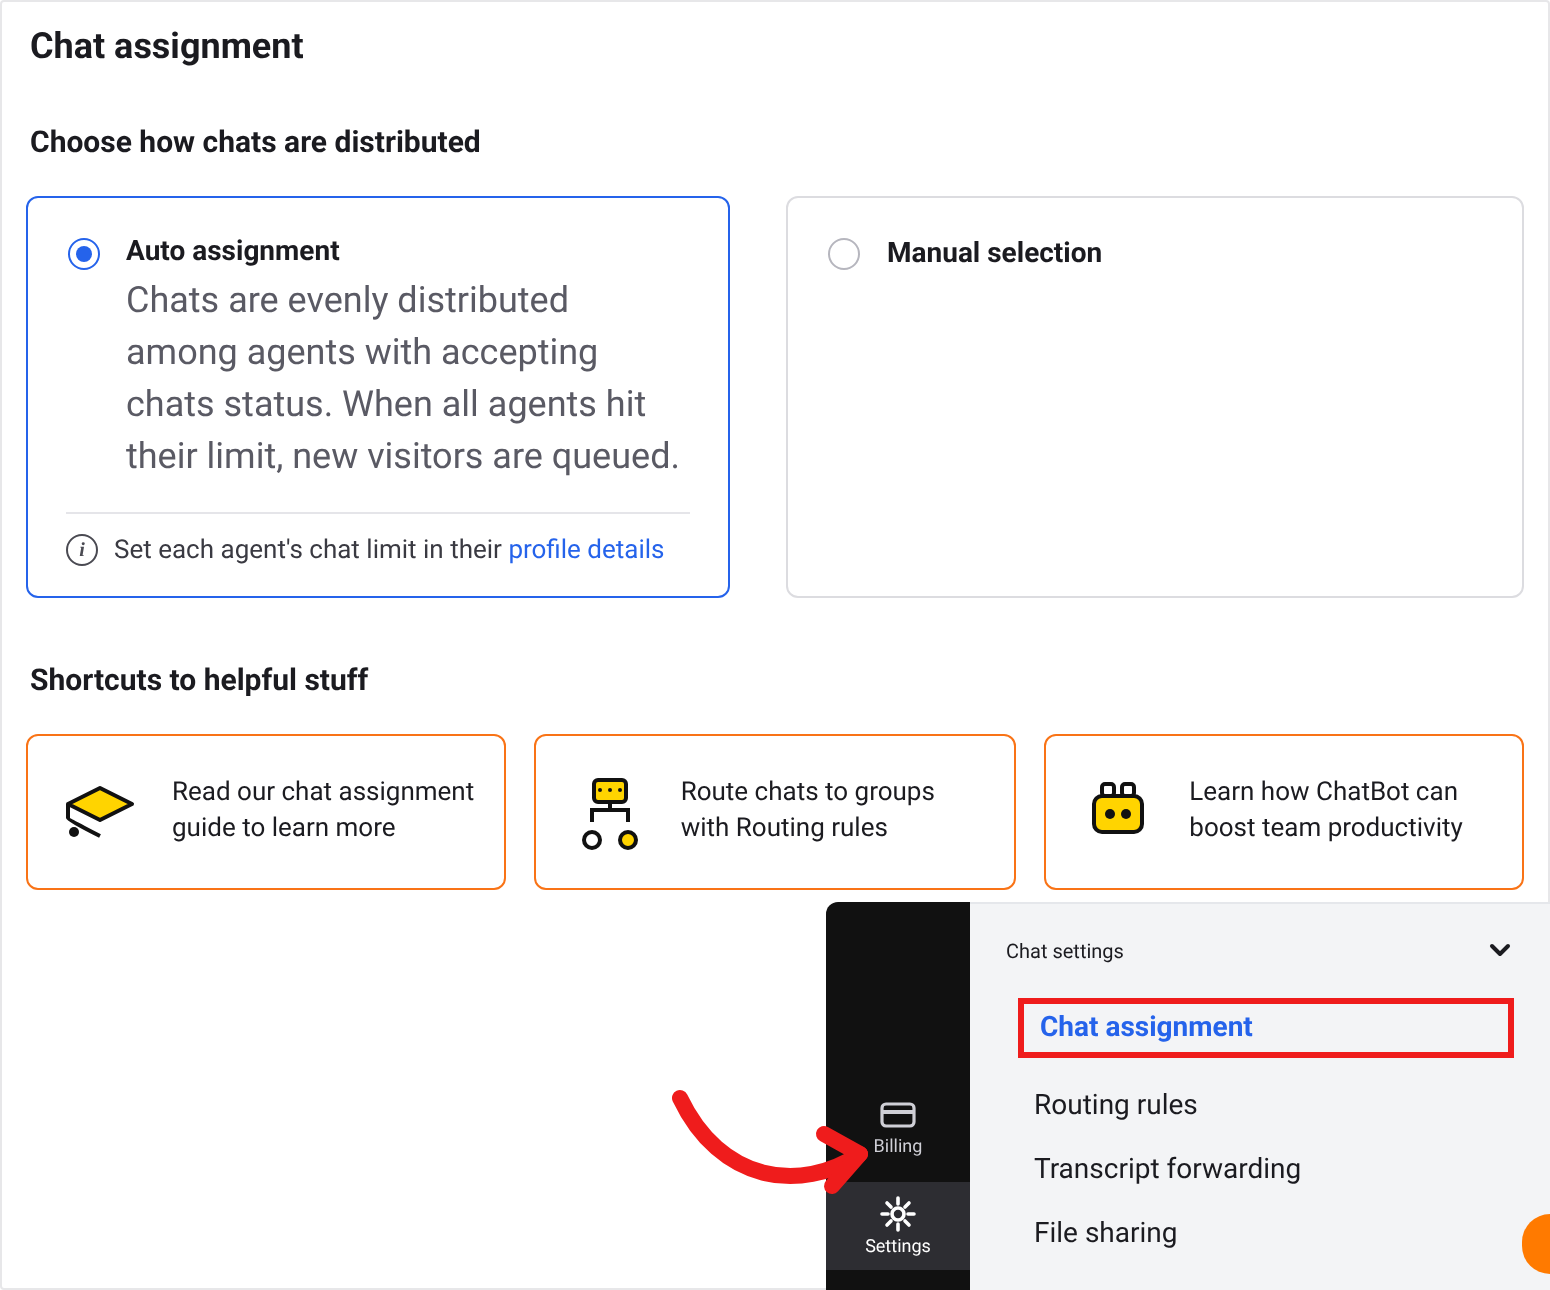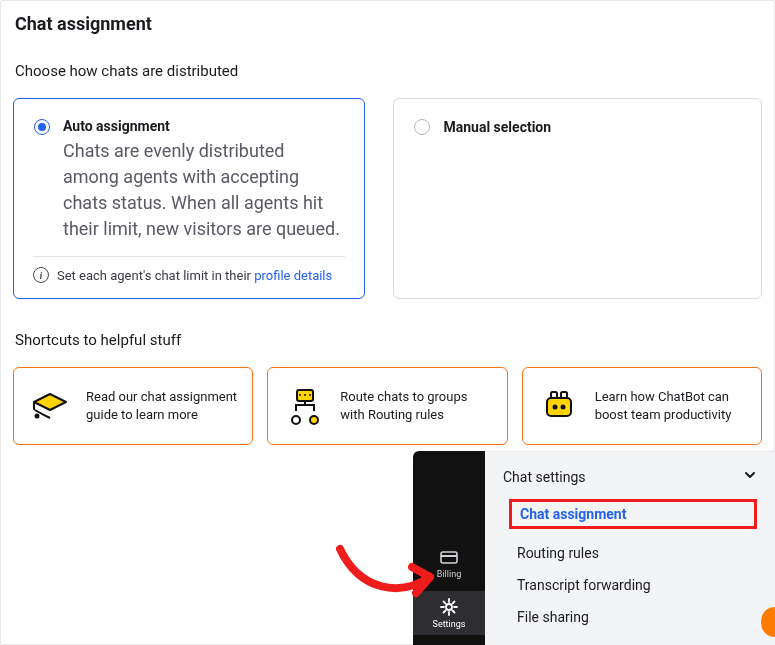--- a/index.html
+++ b/index.html
@@ -1,19 +1,19 @@
 <!DOCTYPE html>
 <html><head>
 <meta charset="utf-8">
 <style>
 *{box-sizing:border-box;margin:0;padding:0;font-family:-apple-system,BlinkMacSystemFont,"Segoe UI",Roboto,sans-serif}
 body{width:775px;height:645px;background:#fff;color:#1b1b20;position:relative;overflow:hidden}
 .wrap{padding:10px 12px;border:1px solid #e7e7e9;border-radius:2px;height:100%}
 h1{font-size:18px;font-weight:700;margin:2px 0 28px 2px}
-h2{font-size:15px;font-weight:400;margin:0 0 18px 2px}
+h2{font-size:15px;font-weight:700;margin:0 0 18px 2px}
 .opts{display:flex;gap:28px;margin-bottom:32px}
 .card{flex:1;border:1px solid #dcdce0;border-radius:6px;padding:20px 36px 16px 20px;position:relative;cursor:pointer}
 .card.sel{border:1.5px solid #2563eb;padding:19px 19px 15px 19px}
 .radio{position:absolute;top:20px;left:20px;width:16px;height:16px;border-radius:50%;border:1.5px solid #b6b6be}
 .card.sel .radio{border-color:#2563eb;display:flex;align-items:center;justify-content:center}
 .card.sel .radio::after{content:"";width:8px;height:8px;background:#2563eb;border-radius:50%}
 .card-body{margin-left:30px}
 .card-title{font-weight:700;font-size:14px;margin-bottom:4px}
 .card-desc{font-size:18px;color:#5a5a64;line-height:1.45}
 .card hr{border:none;border-top:1px solid #e5e5e9;margin:14px 0 10px}
@@ -26,21 +26,21 @@
 .sc-txt{font-size:13px;color:#1b1b20;line-height:1.4}
 
 
 .ov{position:absolute;right:0;bottom:0;display:flex}
 .rail{width:72px;background:#111;display:flex;flex-direction:column;justify-content:flex-end;align-items:center;padding:10px 0;gap:6px;border-top-left-radius:6px}
 .rail-item{display:flex;flex-direction:column;align-items:center;gap:2px;color:#cfcfd6;font-size:9px;padding:6px 0;width:100%}
 .rail-item.active{background:#2d2d32;color:#fff}
 .rail-ico svg{display:block}
 .panel{width:290px;background:#f3f4f6;border-top:1px solid #e5e7eb;padding:16px 18px 20px}
 .phead{display:flex;justify-content:space-between;align-items:center;margin-bottom:14px;cursor:pointer}
-.phead span{font-size:14px;color:#1b1b20}
+.phead span{font-size:10px;color:#1b1b20}
 .list{display:flex;flex-direction:column;gap:16px;padding-left:14px}
 .li{font-size:14px;color:#1b1b20;cursor:pointer}
 .li.hl{color:#2563eb;font-weight:700;display:inline-block;border:3px solid #ef1c1c;padding:4px 8px;margin-left:-8px}
 
 
 .arrow{position:absolute;bottom:34px;left:330px;pointer-events:none}
 
 
 .peek{position:absolute;right:0;bottom:8px;width:14px;height:30px;background:#ff7a00;border-radius:20px 0 0 20px}
 </style>

